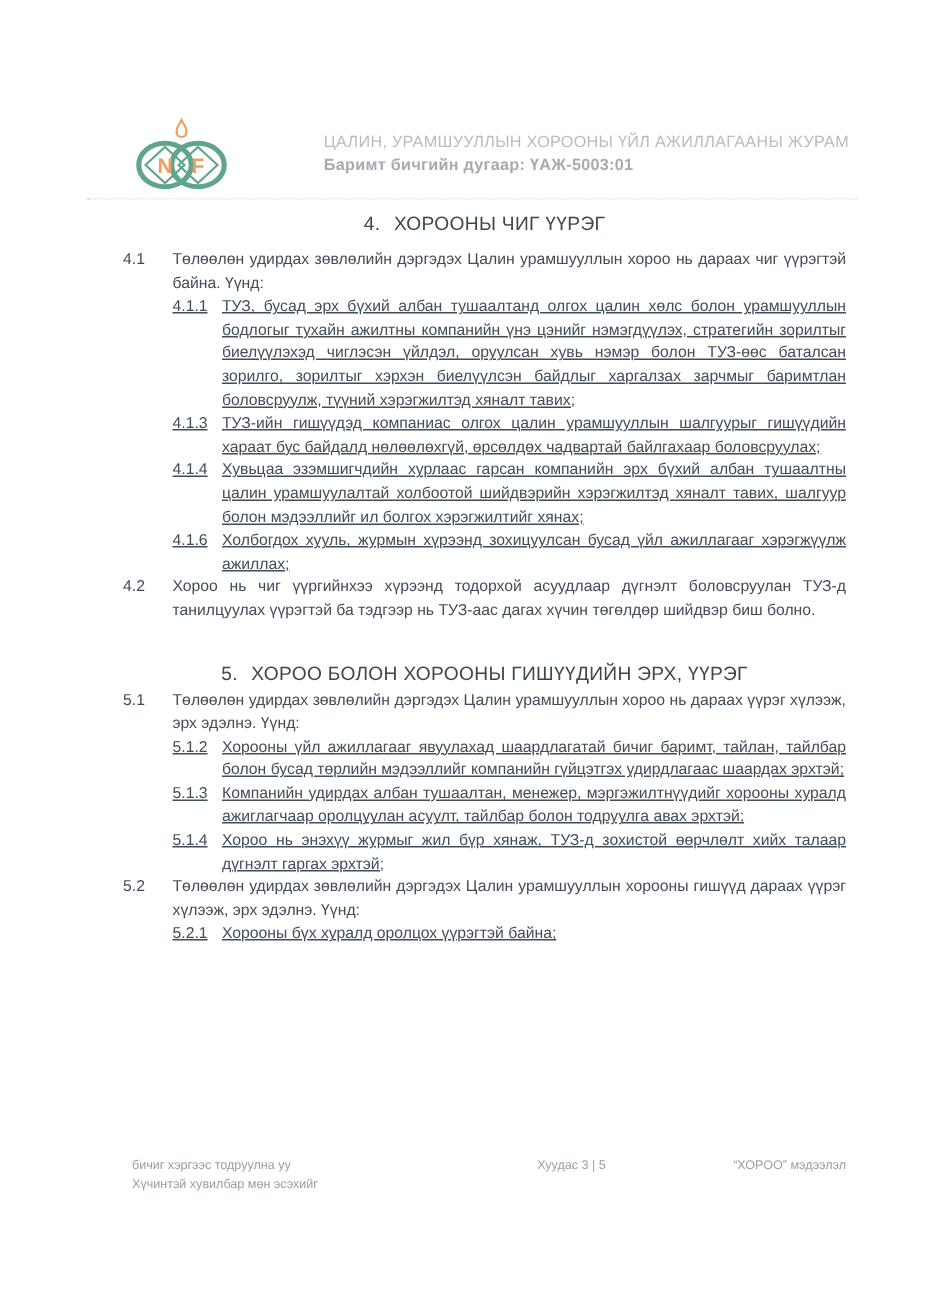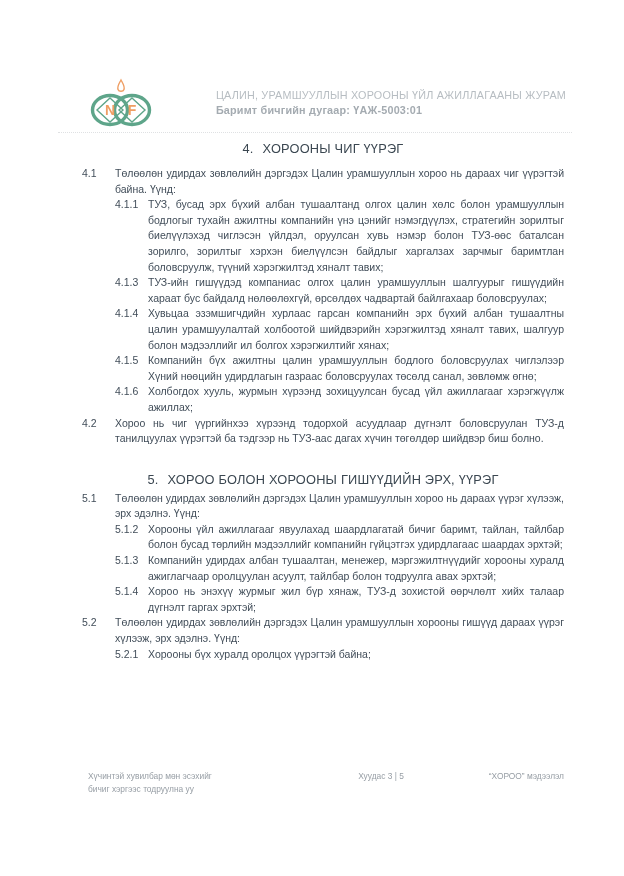--- a/index.html
+++ b/index.html
@@ -50,21 +50,21 @@
     text-align:center;
     font-size:12.8px;font-weight:400;line-height:16px;
     color:var(--heading_text);
     letter-spacing:0.2px;
   }
   .section-heading .heading-num{margin-right:9px;}
   .section-heading.second{margin-top:25px;margin-bottom:3px;}
   .clause{display:flex;align-items:flex-start;}
   .clause .num{flex:0 0 33px;}
   .clause .txt{flex:1;text-align:justify;}
-  .sub{margin-left:33px;}
+  .sub{margin-left:33px;text-decoration:underline;}
   
   .footer{
     position:absolute;top:770px;left:88px;right:60px;
     display:flex;justify-content:space-between;align-items:flex-start;
     font-size:8.4px;line-height:13px;color:var(--footer_text);
   }
   .footer .left{width:220px;}
   .footer .center{flex:1;text-align:center;padding-left:40px;}
   .footer .right{width:150px;text-align:right;}
 </style>
@@ -106,24 +106,20 @@
     </div>
     <div class="clause sub">
       <span class="num">4.1.3</span>
       <div class="txt">ТУЗ-ийн гишүүдэд компаниас олгох цалин урамшууллын шалгуурыг гишүүдийн хараат бус байдалд нөлөөлөхгүй, өрсөлдөх чадвартай байлгахаар боловсруулах;</div>
     </div>
     <div class="clause sub">
       <span class="num">4.1.4</span>
       <div class="txt">Хувьцаа эзэмшигчдийн хурлаас гарсан компанийн эрх бүхий албан тушаалтны цалин урамшуулалтай холбоотой шийдвэрийн хэрэгжилтэд хяналт тавих, шалгуур болон мэдээллийг ил болгох хэрэгжилтийг хянах;</div>
     </div>
     <div class="clause sub">
-      <span class="num">4.1.5</span>
-      <div class="txt">Компанийн бүх ажилтны цалин урамшууллын бодлого боловсруулах чиглэлээр Хүний нөөцийн удирдлагын газраас боловсруулах төсөлд санал, зөвлөмж өгнө;</div>
-    </div>
-    <div class="clause sub">
       <span class="num">4.1.6</span>
       <div class="txt">Холбогдох хууль, журмын хүрээнд зохицуулсан бусад үйл ажиллагааг хэрэгжүүлж ажиллах;</div>
     </div>
     <div class="clause">
       <span class="num">4.2</span>
       <div class="txt">Хороо нь чиг үүргийнхээ хүрээнд тодорхой асуудлаар дүгнэлт боловсруулан ТУЗ-д танилцуулах үүрэгтэй ба тэдгээр нь ТУЗ-аас дагах хүчин төгөлдөр шийдвэр биш болно.</div>
     </div>
 
     <h2 class="section-heading second">
       <span class="heading-num">5.</span><span>ХОРОО БОЛОН ХОРООНЫ ГИШҮҮДИЙН ЭРХ, ҮҮРЭГ</span>
@@ -151,20 +147,20 @@
     </div>
     <div class="clause sub">
       <span class="num">5.2.1</span>
       <div class="txt">Хорооны бүх хуралд оролцох үүрэгтэй байна;</div>
     </div>
 
   </div>
 
   <div class="footer">
     <div class="left">
+      <div>бичиг хэргээс тодруулна уу</div>
       <div>Хүчинтэй хувилбар мөн эсэхийг</div>
-      <div>бичиг хэргээс тодруулна уу</div>
     </div>
     <div class="center">Хуудас 3 | 5</div>
     <div class="right">“ХОРОО” мэдээлэл</div>
   </div>
 
 </div>
 
 </body></html>

